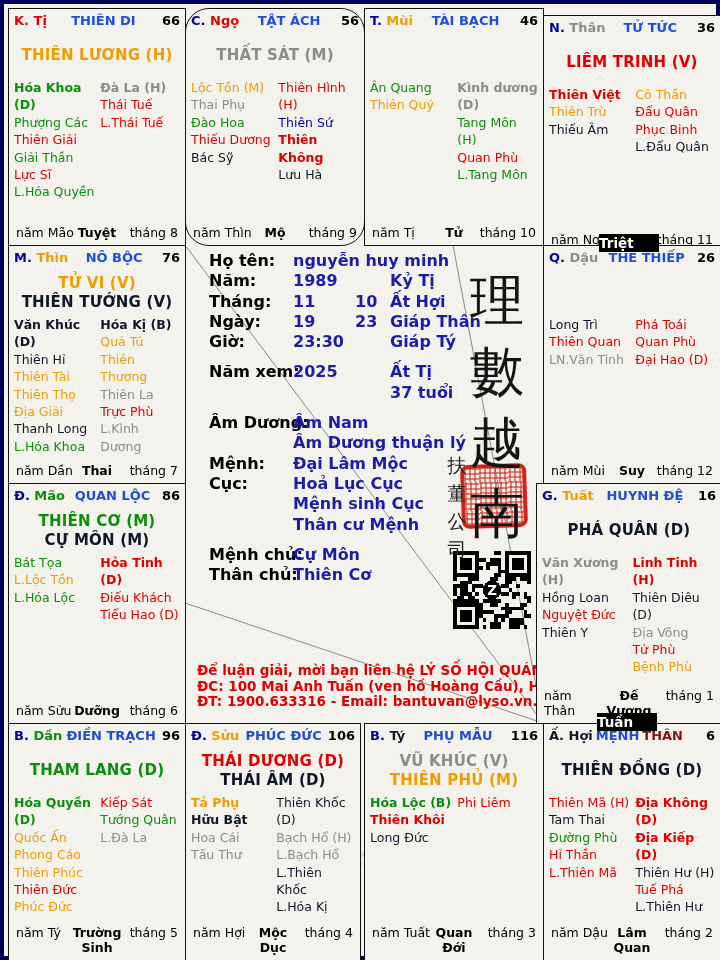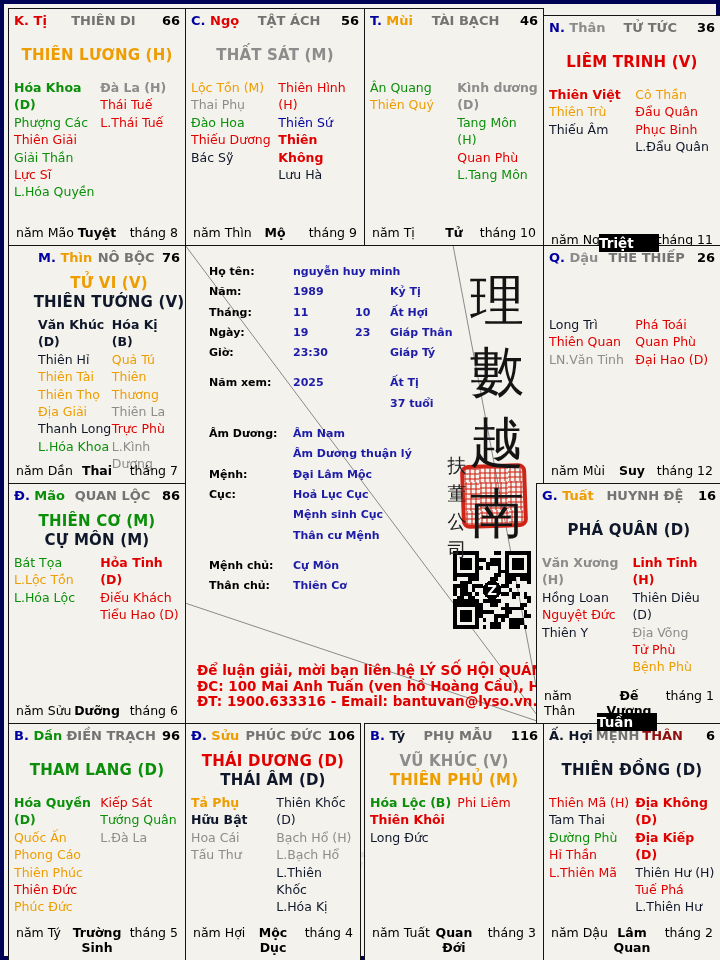--- a/index.html
+++ b/index.html
@@ -3,35 +3,35 @@
 <meta charset="utf-8">
 <style>
   html,body{margin:0;padding:0}
   body{width:720px;height:960px;position:relative;overflow:hidden;
        font-family:"DejaVu Sans","Liberation Sans",sans-serif;background:#f4f2ec;}
   .board{position:absolute;left:0;top:0;width:720px;height:960px;
          border:4px solid #000355;box-sizing:border-box;background:#f4f2ec;}
   .lines{position:absolute;left:0;top:0;z-index:0}
   .cell{position:absolute;background:#f4f2ec;border:1px solid #141414;box-sizing:border-box;z-index:1}
   .hd{display:flex;align-items:baseline;padding:4px 5px 0 5px;font-size:13px;height:23px;box-sizing:border-box}
-  .pname{flex:1;text-align:center;color:#737373}
+  .pname{flex:1;text-align:center;color:#1d4ed8}
   .name2{margin-right:12px}
   .num{min-width:20px;text-align:right;color:#000}
   .mains{height:47px;display:flex;flex-direction:column;justify-content:center;
          text-align:center;font-size:15px;line-height:18.5px;letter-spacing:.2px}
   .cols{display:flex;padding:0 5px;font-size:12.5px;line-height:17.4px}
   .col{width:52%}.col:last-child{width:48%}
   .ft{position:absolute;left:7px;right:7px;bottom:5px;display:flex;align-items:baseline;font-size:12.5px;color:#000}
   .nam{width:64px}.ts{flex:1;text-align:center}.thang{width:64px;text-align:right}
   .b{font-weight:bold}
   .c-red{color:#e00000}.c-orange{color:#ee9d00}.c-green{color:#0b8f0b}
   .c-gray{color:#8c8c8c}.c-black{color:#0f172a}.c-navy{color:#0000a0}
   .c-blue{color:#1d1ca8}.c-darkred{color:#8f1010}
   .center{position:absolute;left:181px;top:241px;width:359px;height:479px;z-index:1;background:transparent}
-  #info{position:absolute;left:24px;top:20px;font-size:11px}
+  #info{position:absolute;left:24px;top:6px;font-size:16px}
   .irow{height:20.3px;white-space:nowrap}
   .gap{margin-top:10px}
   .ilabel{display:inline-block;width:84px;color:#000;font-weight:bold}
   .iv1{display:inline-block;width:62px}
   .iv2{display:inline-block;width:35px}
   #contact{position:absolute;left:12px;top:418px;color:#e00000;font-weight:bold;
            font-size:13.5px;line-height:15.5px;white-space:nowrap}
   #callig{position:absolute;left:281px;top:20px;width:62px;text-align:center;z-index:3;
           font-family:"DejaVu Serif","Liberation Serif",serif;font-size:54px;line-height:71px;color:#141414}
   #company{position:absolute;left:260px;top:206px;width:24px;text-align:center;z-index:3;
@@ -272,21 +272,21 @@
           <div class="c-red">Thái Tuế</div>
           <div class="c-red">L.Thái Tuế</div>
         </div>
       </div>
       <div class="ft">
         <span class="nam">năm Mão</span>
         <span class="ts b">Tuyệt</span>
         <span class="thang">tháng 8</span>
       </div>
     </div>
-    <div class="cell" style="left: 181px; top: 4px; width: 180px; height: 238px;">
+    <div class="cell" style="left: 181px; top: 4px; width: 180px; height: 238px; border-radius: 24px;">
       <div class="hd">
         <span><span class="b c-navy">C. </span><span class="b c-red">Ngọ</span></span>
         <span class="pname b">TẬT ÁCH</span>
         <span class="num b">56</span>
       </div>
       <div class="mains">
         <div class="b c-gray">THẤT SÁT (M)</div>
       </div>
       <div class="cols">
         <div class="col">
@@ -355,21 +355,21 @@
           <div class="c-red">Phục Binh</div>
           <div class="c-black">L.Đẩu Quân</div>
         </div>
       </div>
       <div class="ft">
         <span class="nam">năm Ngọ</span>
         <span class="ts b">Bệnh</span>
         <span class="thang">tháng 11</span>
       </div>
     </div>
-    <div class="cell" style="left: 4px; top: 241px; width: 178px; height: 239px; padding-left: 24px;">
+    <div class="cell" style="left: 4px; top: 241px; width: 178px; height: 239px;">
       <div class="hd">
         <span><span class="b c-navy">M. </span><span class="b c-orange">Thìn</span></span>
         <span class="pname b">NÔ BỘC</span>
         <span class="num b">76</span>
       </div>
       <div class="mains">
         <div class="b c-orange">TỬ VI (V)</div>
         <div class="b c-black">THIÊN TƯỚNG (V)</div>
       </div>
       <div class="cols">

